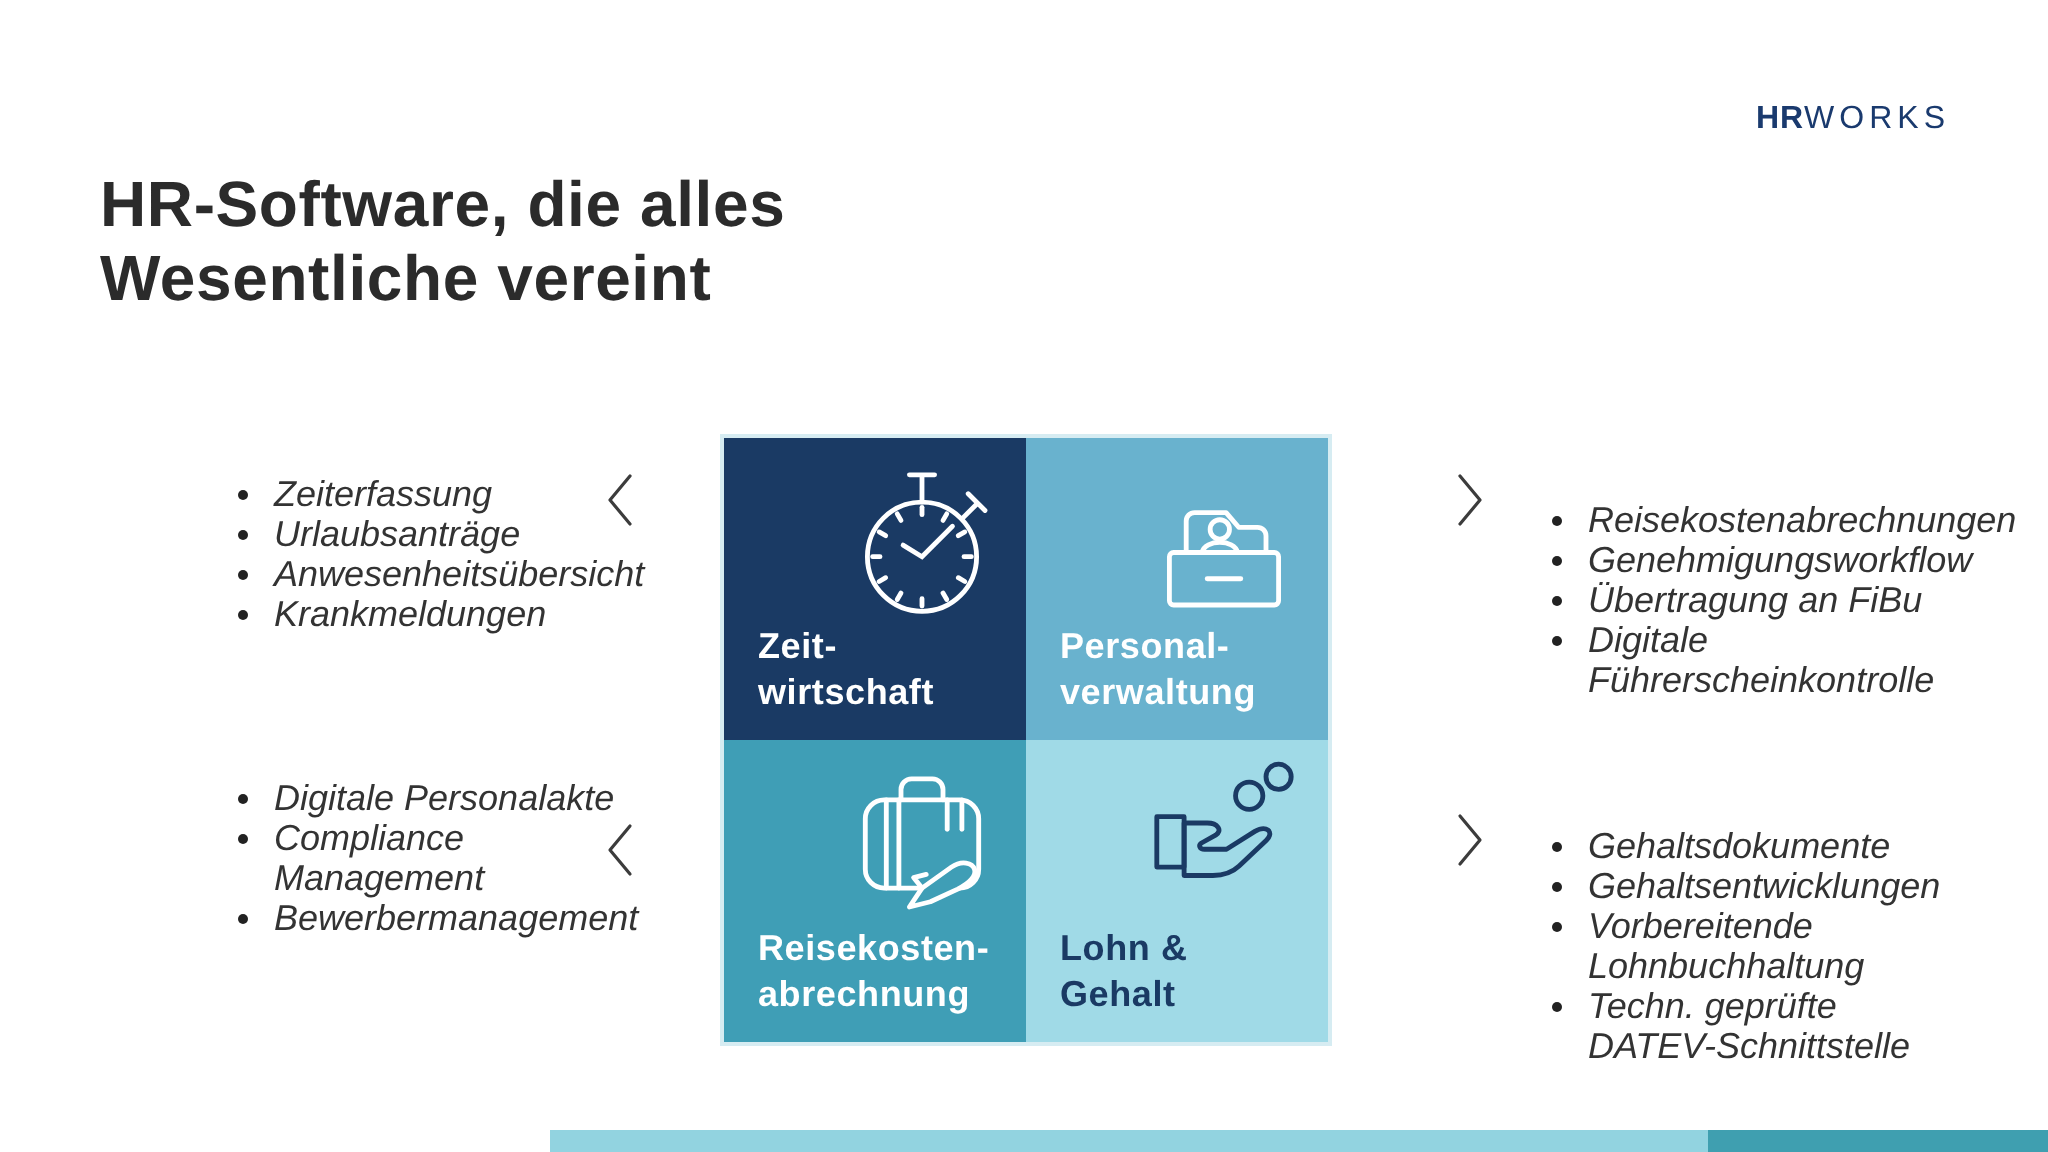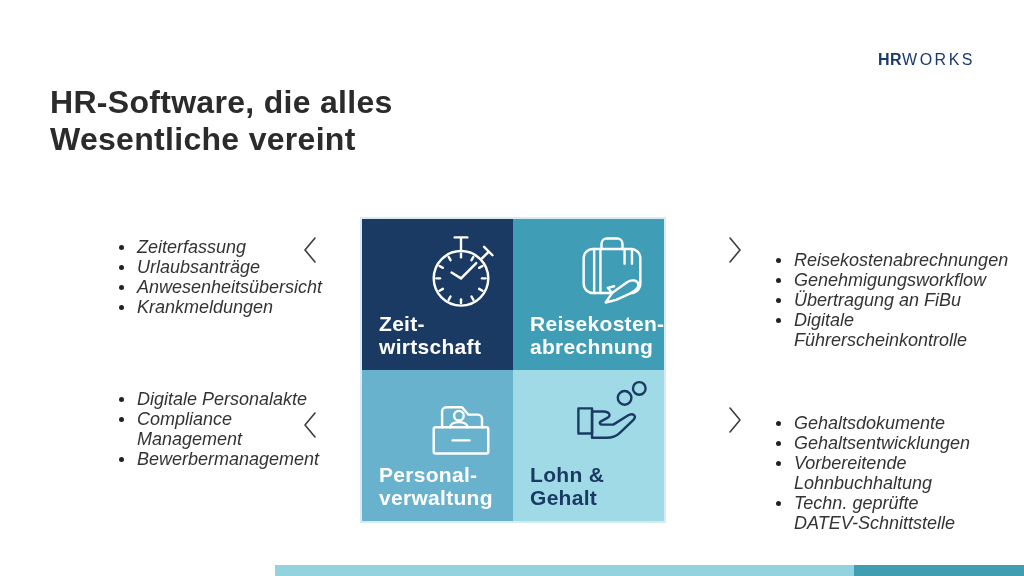--- a/index.html
+++ b/index.html
@@ -42,21 +42,21 @@
     display:grid; grid-template-columns:1fr 1fr; grid-template-rows:1fr 1fr;
     box-shadow:0 0 0 2px rgba(180,220,232,.55);
   }
   .quad { position:relative; color:#ffffff; }
   .quad-zeit     { background:var(--navy); }
   .quad-reise    { background:var(--teal); }
   .quad-personal { background:var(--mid-blue); }
   .quad-lohn     { background:var(--light-blue); color:var(--navy); }
   .quad .q-icon { position:absolute; top:10px; right:10px; width:84px; height:84px; }
   .quad .q-icon svg { width:100%; height:100%; display:block; }
-  .quad .q-label { position:absolute; left:17px; bottom:12px; font-size:21px; line-height:23px; font-weight:600; letter-spacing:.3px; }
+  .quad .q-label { position:absolute; left:17px; bottom:12px; font-size:18px; line-height:23px; font-weight:600; letter-spacing:.3px; }
 
   
   .bar-light { position:absolute; left:275px; bottom:0; width:579px; height:11px; background:var(--bar-light); }
   .bar-dark  { position:absolute; left:854px; bottom:0; width:170px; height:11px; background:var(--bar-dark); }
 </style>
 </head>
 <body>
 
 <div class="logo">
   <span class="hr">HR</span><span class="works">WORKS</span>
@@ -139,55 +139,55 @@
         <line x1="30" y1="29.7" x2="28.2" y2="26.6"></line>
         <polyline points="31,41.5 40,47 54.5,32.5"></polyline>
       </svg>
     </div>
     <div class="q-label">
       <span>Zeit-</span><br>
       <span>wirtschaft</span>
     </div>
   </div>
 
+  <div class="quad quad-personal">
+    <div class="q-icon">
+      <svg viewBox="0 0 80 80" fill="none" stroke="currentColor" stroke-width="2.3" stroke-linecap="round" stroke-linejoin="round">
+        <path d="M22 45 v-15 a4 4 0 0 1 4 -4 h15 l6 7 h9 a4 4 0 0 1 4 4 v8"></path>
+        <circle cx="38" cy="34" r="4.6"></circle>
+        <path d="M29.5 45 c1.5 -6.5 15.5 -6.5 17 0"></path>
+        <rect x="14" y="45" width="52" height="25" rx="2"></rect>
+        <line x1="32" y1="57.5" x2="48" y2="57.5"></line>
+      </svg>
+    </div>
+    <div class="q-label">
+      <span>Personal-</span><br>
+      <span>verwaltung</span>
+    </div>
+  </div>
+
   <div class="quad quad-reise">
     <div class="q-icon">
       <svg viewBox="0 0 80 80" fill="none" stroke="currentColor" stroke-width="2.3" stroke-linecap="round" stroke-linejoin="round">
         <path d="M30 19 v-5 a5 5 0 0 1 5 -5 h10 a5 5 0 0 1 5 5 v5"></path>
         <rect x="13" y="19" width="54" height="42" rx="9"></rect>
         <line x1="23" y1="19" x2="23" y2="61"></line>
         <line x1="29" y1="19" x2="29" y2="61"></line>
         <line x1="52" y1="19" x2="52" y2="33"></line>
         <line x1="59" y1="19" x2="59" y2="33"></line>
         <path style="fill:var(--teal)" d="M34 70 l6 -9 14 -10 c5 -3.5 10 -2 11 1 c1 3 -2 6.5 -8 9.5 l-13 6 -10 2.5 z"></path>
         <path d="M40 61 l-4 -5 6 -1.5"></path>
       </svg>
     </div>
     <div class="q-label">
       <span>Reisekosten-</span><br>
       <span>abrechnung</span>
     </div>
   </div>
 
-  <div class="quad quad-personal">
-    <div class="q-icon">
-      <svg viewBox="0 0 80 80" fill="none" stroke="currentColor" stroke-width="2.3" stroke-linecap="round" stroke-linejoin="round">
-        <path d="M22 45 v-15 a4 4 0 0 1 4 -4 h15 l6 7 h9 a4 4 0 0 1 4 4 v8"></path>
-        <circle cx="38" cy="34" r="4.6"></circle>
-        <path d="M29.5 45 c1.5 -6.5 15.5 -6.5 17 0"></path>
-        <rect x="14" y="45" width="52" height="25" rx="2"></rect>
-        <line x1="32" y1="57.5" x2="48" y2="57.5"></line>
-      </svg>
-    </div>
-    <div class="q-label">
-      <span>Personal-</span><br>
-      <span>verwaltung</span>
-    </div>
-  </div>
-
   <div class="quad quad-lohn">
     <div class="q-icon">
       <svg viewBox="0 0 80 80" fill="none" stroke="currentColor" stroke-width="2.3" stroke-linecap="round" stroke-linejoin="round">
         <circle cx="52" cy="17" r="6.5"></circle>
         <circle cx="66" cy="8" r="6"></circle>
         <rect x="8" y="27" width="13" height="24"></rect>
         <path d="M21 30 h11 c5 0 7.5 3.5 4 5.8 l-6.5 3.6 c-2 1.2 -1 3.1 1.2 3.1 h10.5 l13.5 -8.5 c5.5 -3.2 9.5 .3 5.5 4.2 l-13 12.3 c-3.5 3.3 -8 4.5 -12.5 4.5 h-13.7 z"></path>
       </svg>
     </div>
     <div class="q-label">

